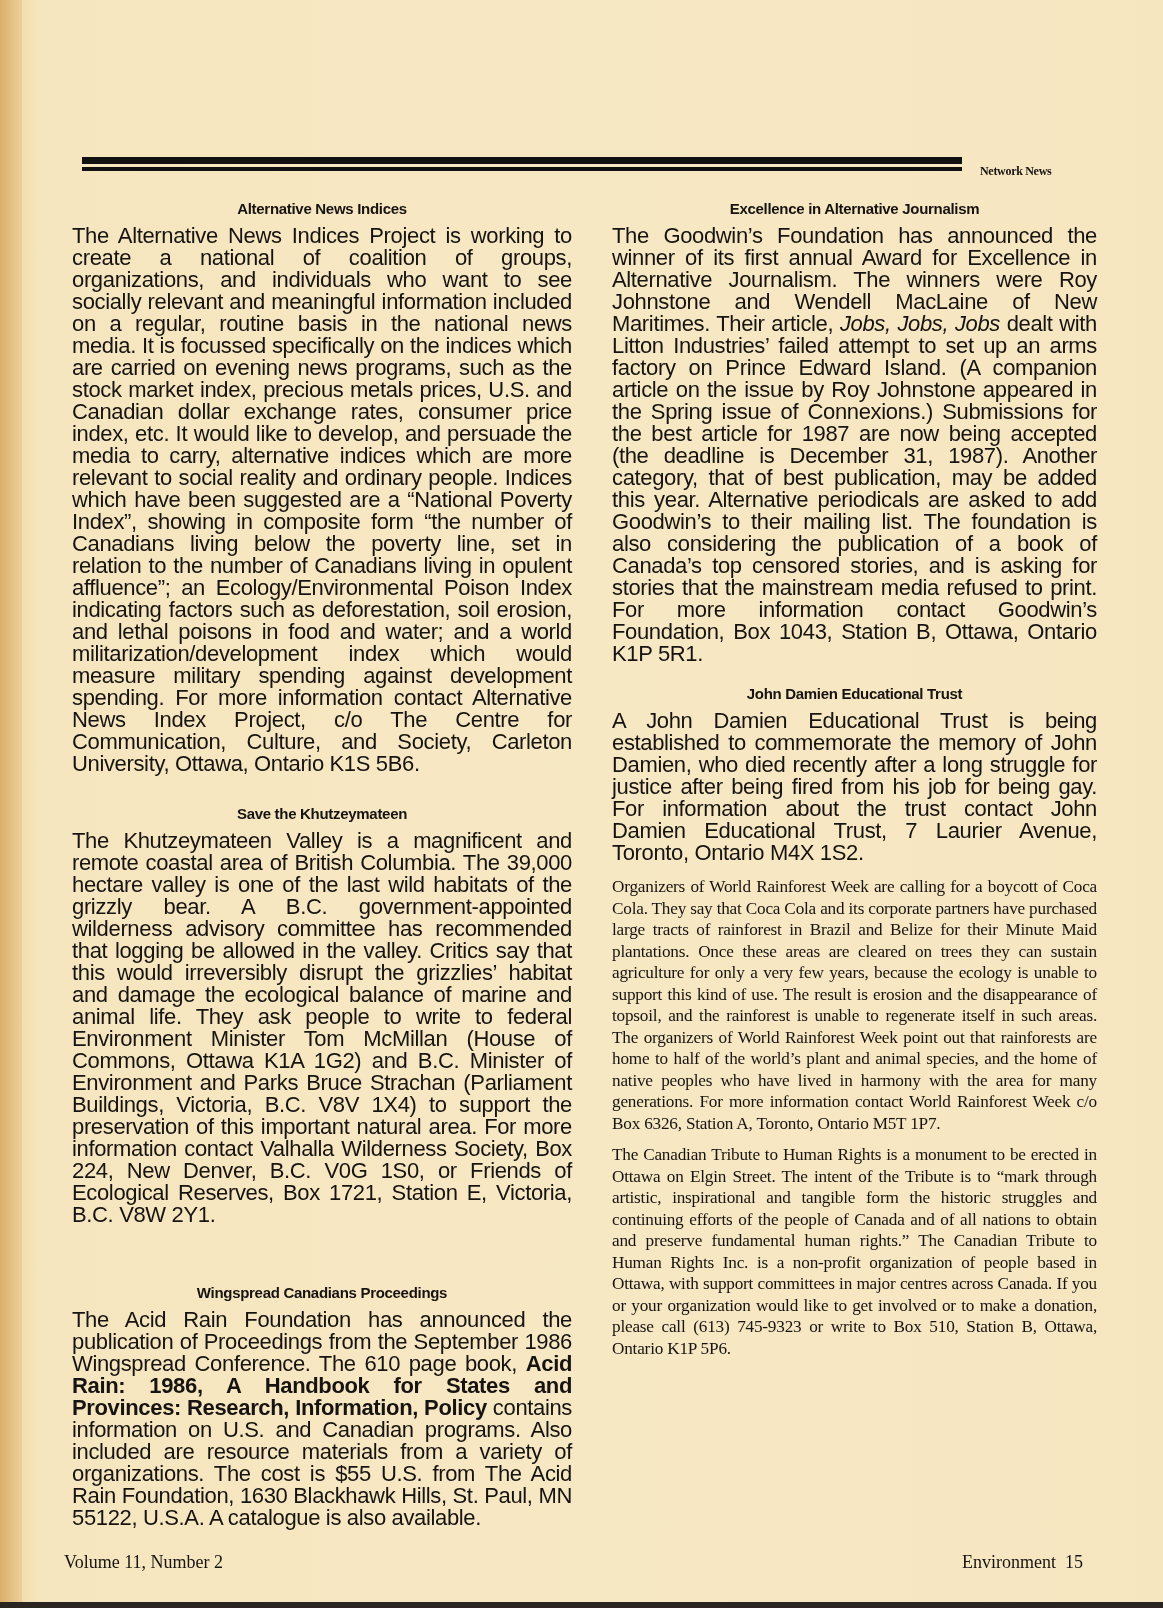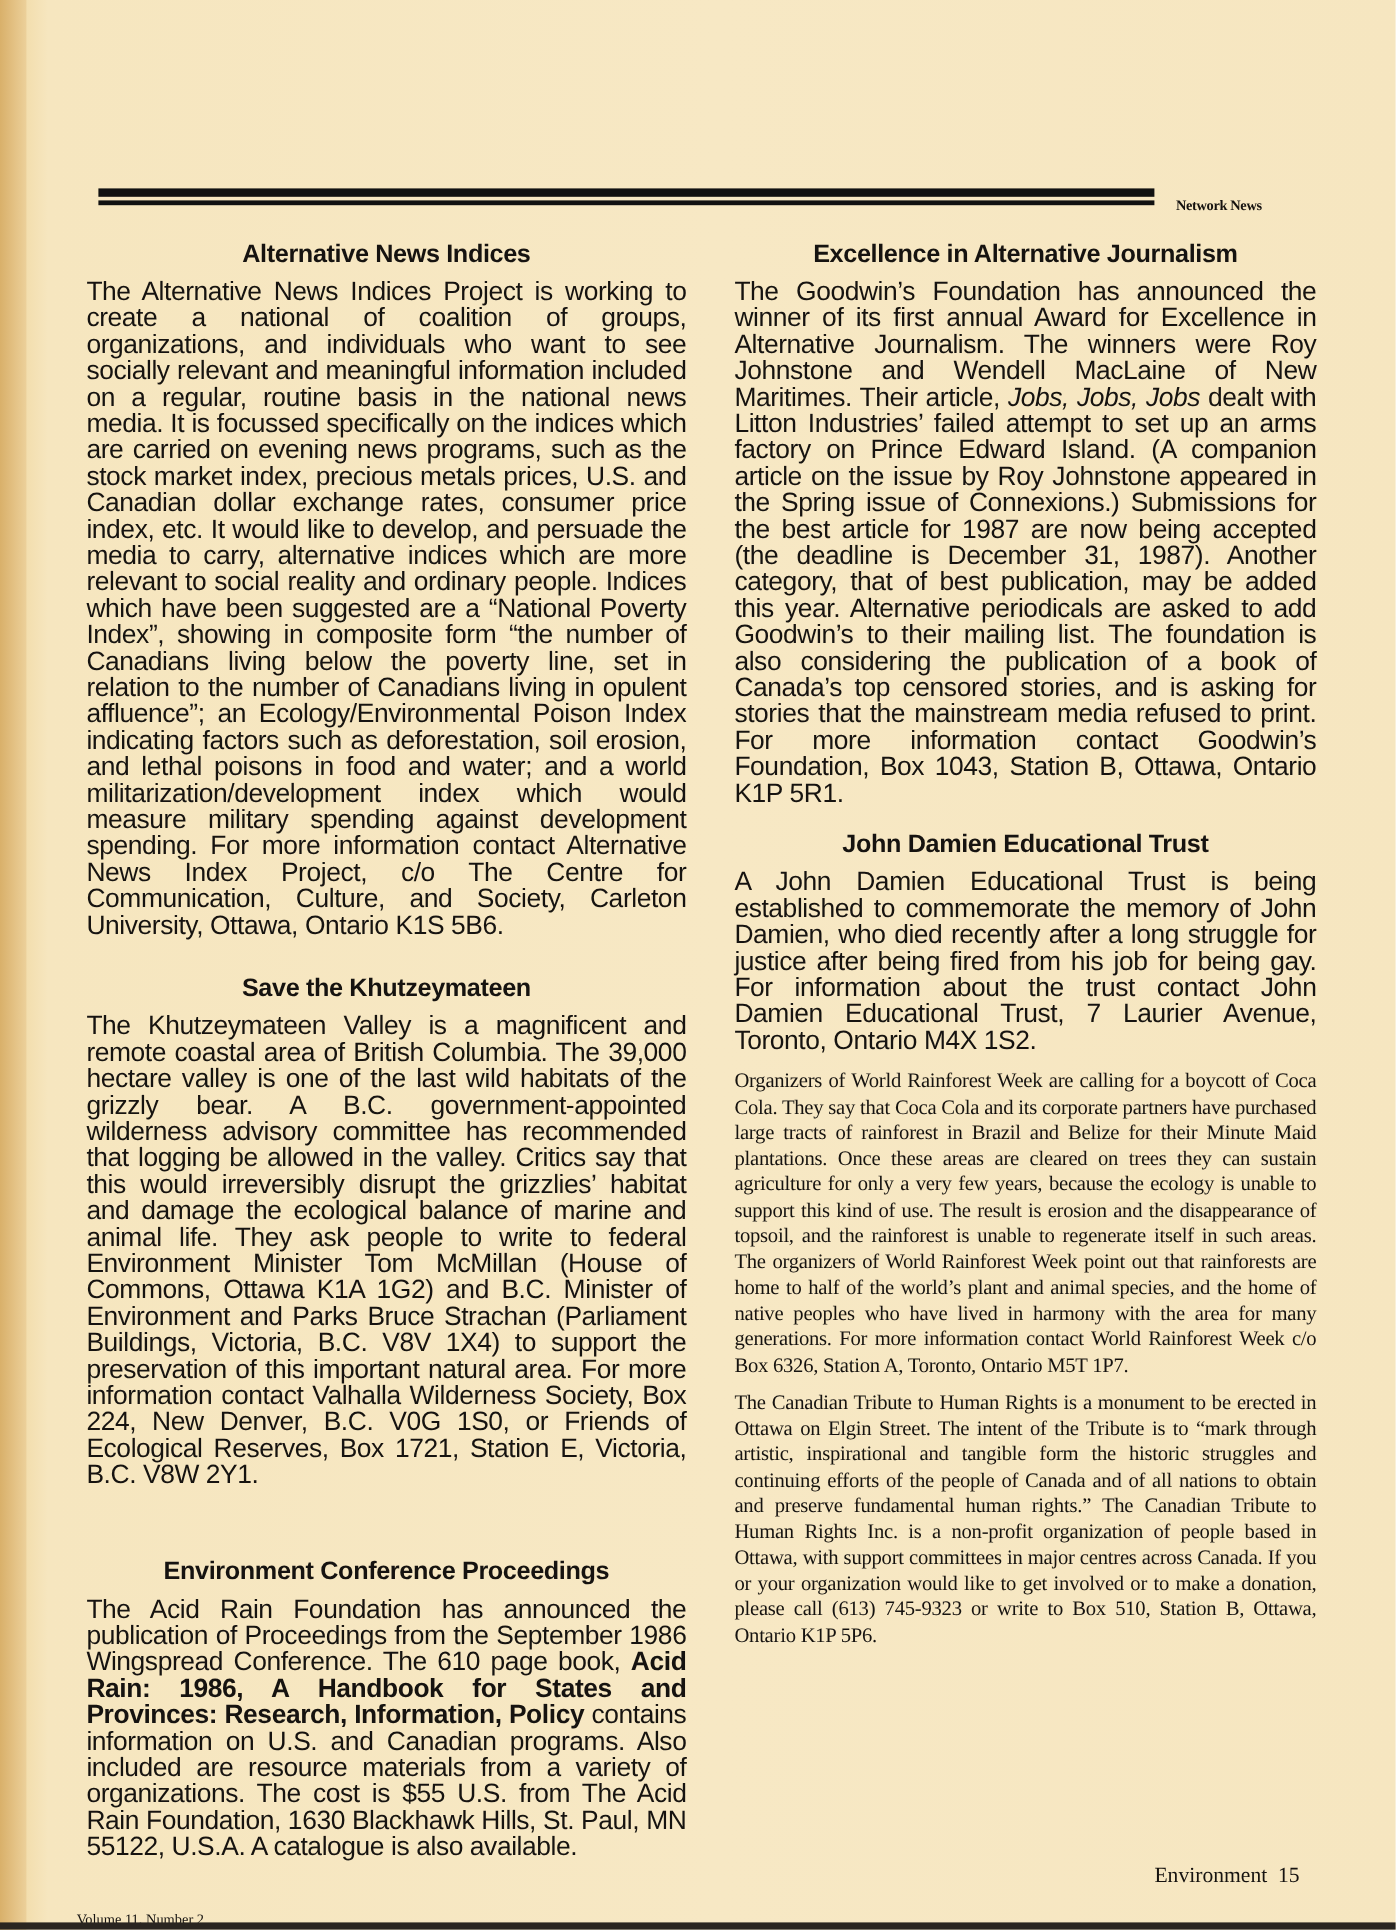--- a/index.html
+++ b/index.html
@@ -15,38 +15,38 @@
   .rule-thick { position: absolute; left: 0; top: 0; width: 880px; height: 7px; background: #111; }
   .rule-thin { position: absolute; left: 0; top: 10px; width: 880px; height: 4px; background: #111; }
   .section-label {
     position: absolute; left: 980px; top: 164px;
     font-family: "Liberation Serif", serif; font-weight: bold; font-size: 12px; letter-spacing: -0.3px;
   }
   .col { position: absolute; }
   .col-left { left: 72px; top: 200px; width: 500px; }
   .col-right { left: 612px; top: 200px; width: 485px; }
   .hs {
-    font-family: "Liberation Sans", sans-serif; font-weight: bold; font-size: 21px;
+    font-family: "Liberation Sans", sans-serif; font-weight: bold; font-size: 15px;
     text-align: center; margin: 0 0 8px 0; letter-spacing: -0.3px;
   }
   .ps {
     font-family: Liberation Sans, sans-serif; font-size: 22px; line-height: 22px;
     text-align: justify; margin: 0; letter-spacing: -0.35px;
   }
   .ps .b { font-weight: bold; }
   .ps .i { font-style: italic; }
   .hserif {
     font-family: "Liberation Serif", serif; font-weight: bold; font-size: 35px; line-height: 38px;
     text-align: center; margin: 0; letter-spacing: -1.2px;
   }
   .pserif {
     font-family: "Liberation Serif", serif; font-size: 17.2px; line-height: 21.5px;
     text-align: justify; margin: 0; letter-spacing: -0.2px;
   }
-  .footer-left { position: absolute; left: 64px; top: 1592px; font-family: "Liberation Serif", serif; font-size: 12px; }
+  .footer-left { position: absolute; left: 64px; top: 1552px; font-family: "Liberation Serif", serif; font-size: 18px; }
   .footer-right { position: absolute; right: 80px; top: 1552px; font-family: "Liberation Serif", serif; font-size: 18px; }
 </style>
 </head>
 <body>
 
 <div class="page-edge"></div>
 
 <div class="rule-wrap">
   <div class="rule-thick"></div>
   <div class="rule-thin"></div>
@@ -58,21 +58,21 @@
     <h2 class="hs">Alternative News Indices</h2>
     <p class="ps">The Alternative News Indices Project is working to create a national of coalition of groups, organizations, and individuals who want to see socially relevant and meaningful information included on a regular, routine basis in the national news media. It is focussed specifically on the indices which are carried on evening news programs, such as the stock market index, precious metals prices, U.S. and Canadian dollar exchange rates, consumer price index, etc. It would like to develop, and persuade the media to carry, alternative indices which are more relevant to social reality and ordinary people. Indices which have been suggested are a “National Poverty Index”, showing in composite form “the number of Canadians living below the poverty line, set in relation to the number of Canadians living in opulent affluence”; an Ecology/Environmental Poison Index indicating factors such as deforestation, soil erosion, and lethal poisons in food and water; and a world militarization/development index which would measure military spending against development spending. For more information contact Alternative News Index Project, c/o The Centre for Communication, Culture, and Society, Carleton University, Ottawa, Ontario K1S 5B6.</p>
   </article>
 
   <article style="margin-top:30px;">
     <h2 class="hs">Save the Khutzeymateen</h2>
     <p class="ps">The Khutzeymateen Valley is a magnificent and remote coastal area of British Columbia. The 39,000 hectare valley is one of the last wild habitats of the grizzly bear. A B.C. government-appointed wilderness advisory committee has recommended that logging be allowed in the valley. Critics say that this would irreversibly disrupt the grizzlies’ habitat and damage the ecological balance of marine and animal life. They ask people to write to federal Environment Minister Tom McMillan (House of Commons, Ottawa K1A 1G2) and B.C. Minister of Environment and Parks Bruce Strachan (Parliament Buildings, Victoria, B.C. V8V 1X4) to support the preservation of this important natural area. For more information contact Valhalla Wilderness Society, Box 224, New Denver, B.C. V0G 1S0, or Friends of Ecological Reserves, Box 1721, Station E, Victoria, B.C. V8W 2Y1.</p>
   </article>
 
   <article style="margin-top:58px;">
-    <h2 class="hs">Environment Conference Proceedings</h2>
+    <h2 class="hs">Wingspread Canadians Proceedings</h2>
     <p class="ps"><span>The Acid Rain Foundation has announced the publication of Proceedings from the September 1986 Wingspread Conference. The 610 page book, </span><span class="b">Acid Rain: 1986, A Handbook for States and Provinces: Research, Information, Policy</span><span> contains information on U.S. and Canadian programs. Also included are resource materials from a variety of organizations. The cost is $55 U.S. from The Acid Rain Foundation, 1630 Blackhawk Hills, St. Paul, MN 55122, U.S.A. A catalogue is also available.</span></p>
   </article>
 </div>
 
 <div class="col col-right">
   <article>
     <h2 class="hs">Excellence in Alternative Journalism</h2>
     <p class="ps"><span>The Goodwin’s Foundation has announced the winner of its first annual Award for Excellence in Alternative Journalism. The winners were Roy Johnstone and Wendell MacLaine of New Maritimes. Their article, </span><span class="i">Jobs, Jobs, Jobs</span><span> dealt with Litton Industries’ failed attempt to set up an arms factory on Prince Edward Island. (A companion article on the issue by Roy Johnstone appeared in the Spring issue of Connexions.) Submissions for the best article for 1987 are now being accepted (the deadline is December 31, 1987). Another category, that of best publication, may be added this year. Alternative periodicals are asked to add Goodwin’s to their mailing list. The foundation is also considering the publication of a book of Canada’s top censored stories, and is asking for stories that the mainstream media refused to print. For more information contact Goodwin’s Foundation, Box 1043, Station B, Ottawa, Ontario K1P 5R1.</span></p>
   </article>
 

